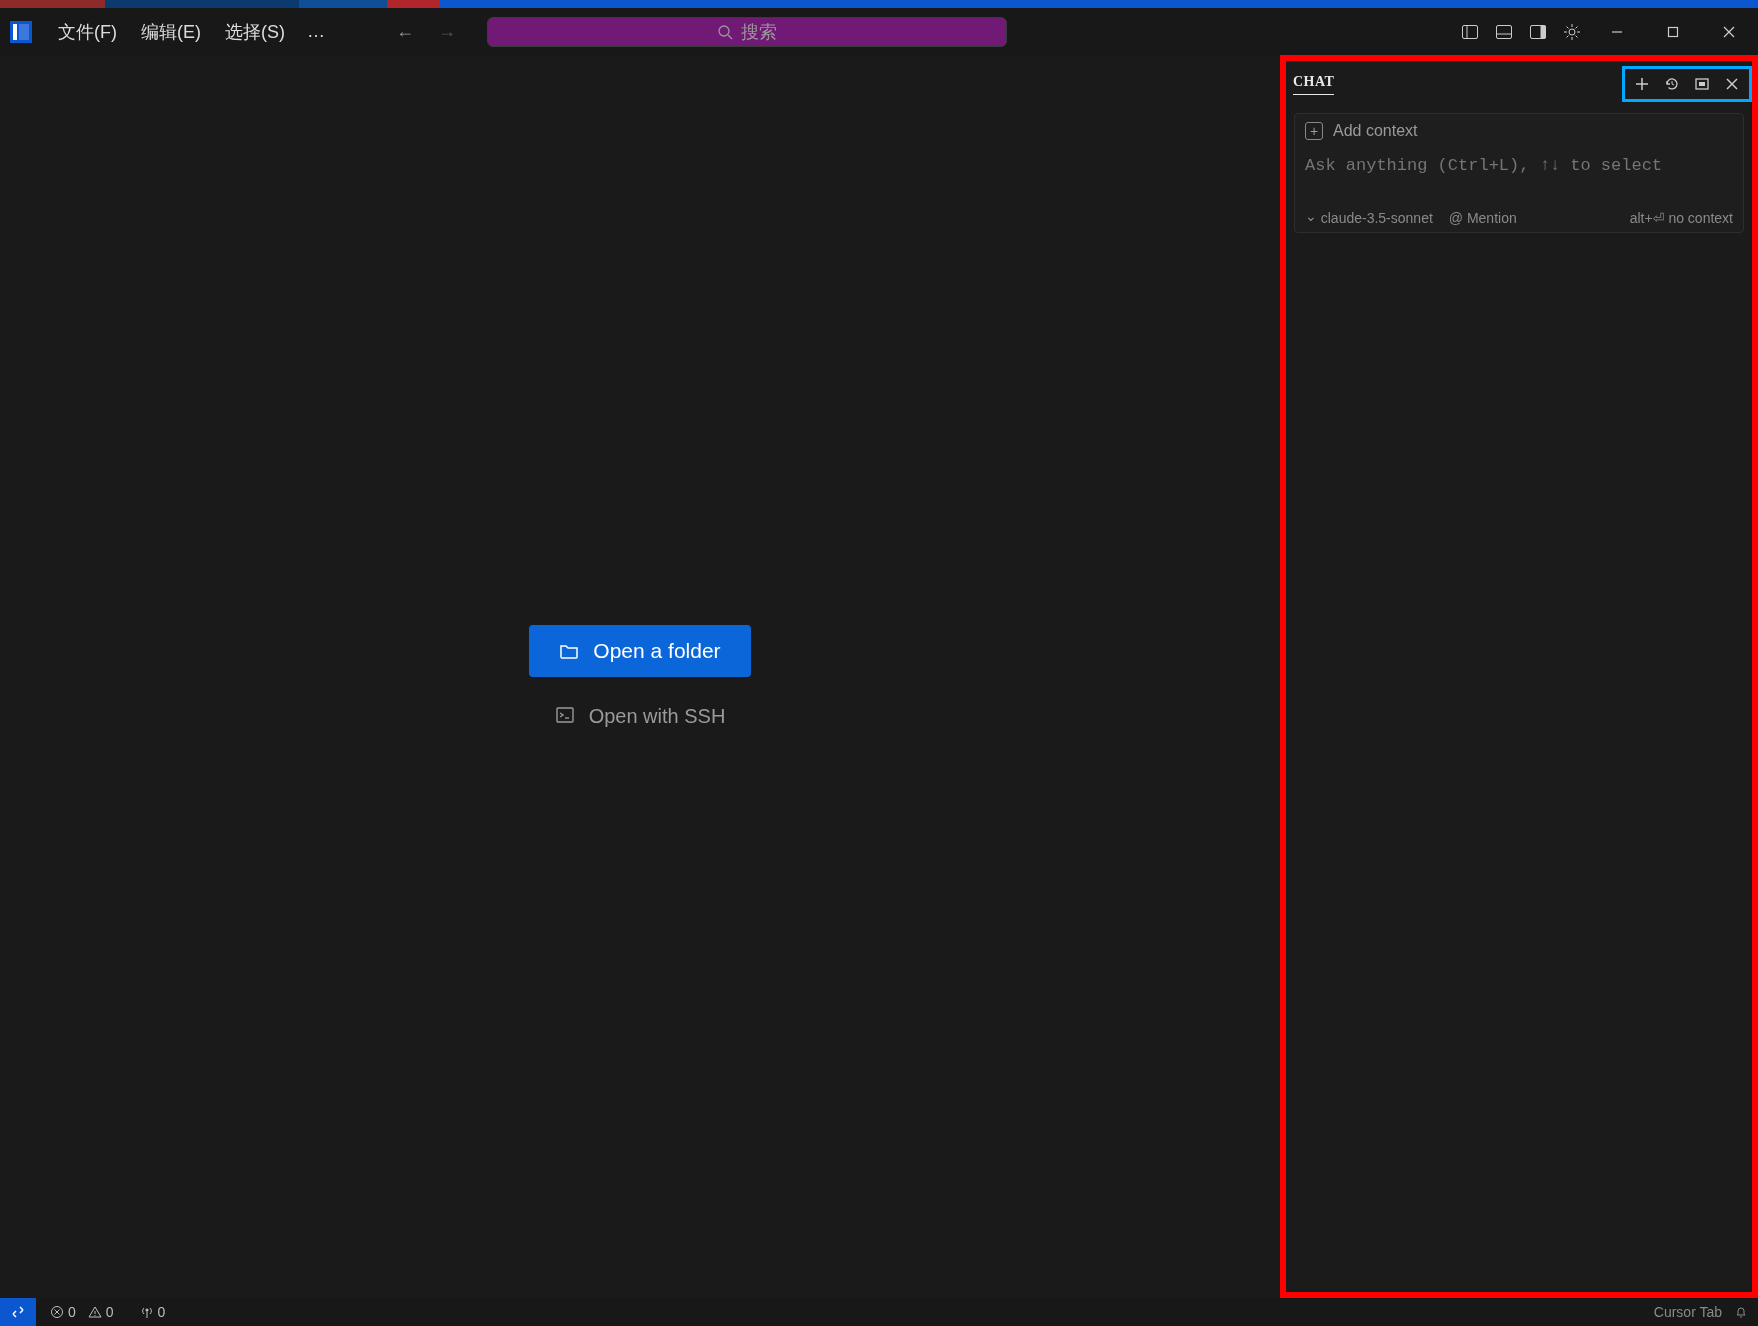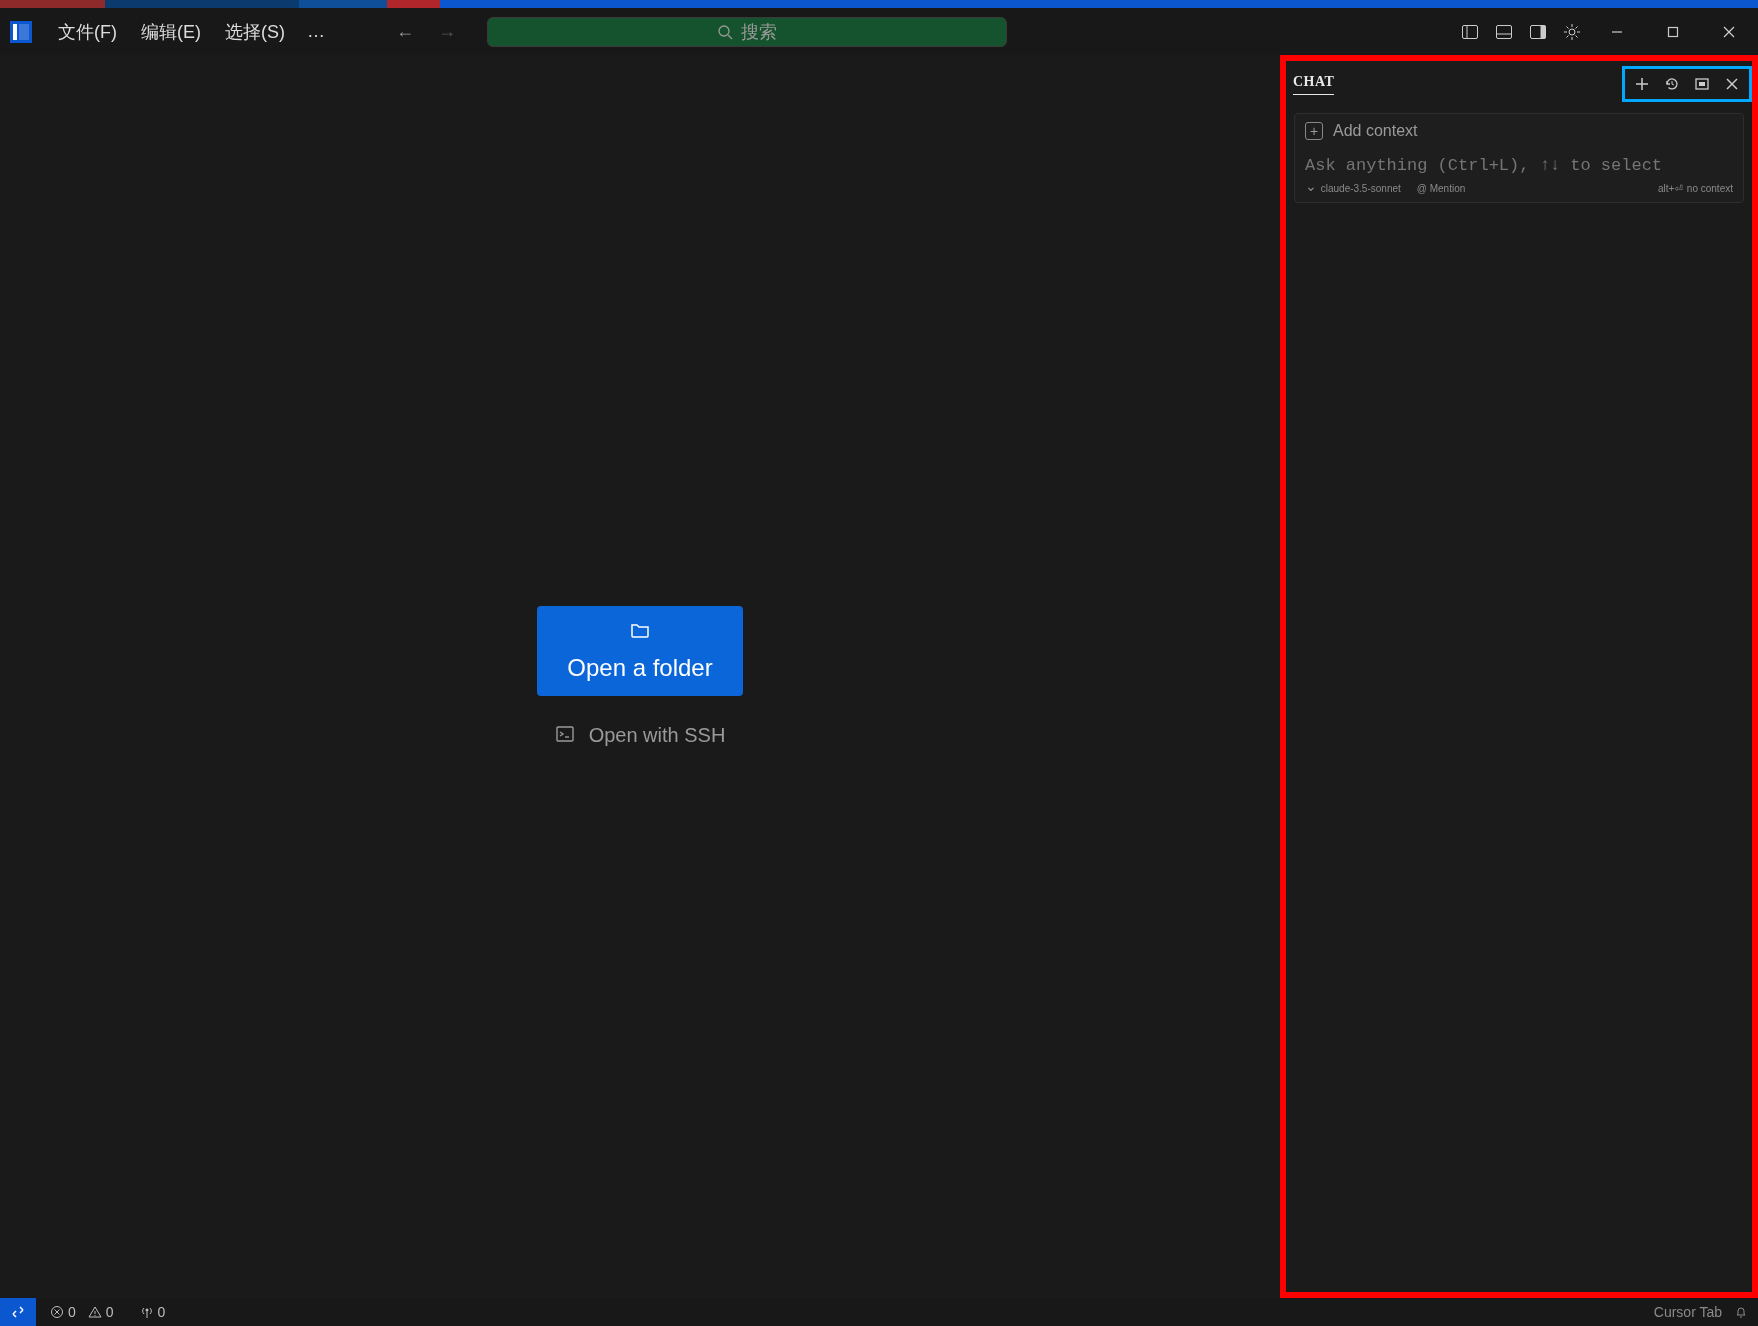--- a/index.html
+++ b/index.html
@@ -36,35 +36,35 @@
     .menu-ellipsis { padding:0 10px; color:#ddd; }
     .nav { display:flex; gap:22px; align-items:center; margin-left:60px; color:#9a9a9a; }
     .nav-btn { width:20px; text-align:center; cursor:pointer; font-size:18px; }
     .searchbar {
       margin-left: 30px;
       height: 30px;
       flex: 0 0 520px;
       border: 1px solid #3a3a3a;
       border-radius: 6px;
       display:flex; align-items:center; justify-content:center;
-      color:#999; background:#14532d;
+      color:#999; background:#701a75;
     }
     .searchbar svg { margin-right:8px; }
     .title-right { margin-left:auto; display:flex; align-items:center; gap:10px; padding-right:6px; }
     .icon-btn { width:24px; height:24px; display:flex; align-items:center; justify-content:center; cursor:pointer; color:#ccc; }
     .window-ctrl { width:46px; height:46px; display:flex; align-items:center; justify-content:center; cursor:pointer; color:#ccc; }
     .body {
       flex:1; display:flex; min-height:0;
     }
     .editor-area {
       flex:1; background:#1a1a1a; display:flex; flex-direction:column; align-items:center; justify-content:center; gap:28px;
     }
     .open-folder-btn {
       background:#0b66da; color:#fff; padding:14px 30px; border-radius:4px; display:flex; align-items:center; gap:14px;
-      font-size:24px; cursor:pointer;flex-direction:column;
+      font-size:21px; cursor:pointer;
     }
     .open-ssh-btn {
       color:#9a9a9a; display:flex; gap:14px; font-size:20px; cursor:pointer;
     }
 
     .right-panel {
       width: 478px;
       border: 6px solid #ff0000;
       background:#1b1b1b;
       display:flex; flex-direction:column;
@@ -88,21 +88,21 @@
       display:flex; align-items:center; gap:10px; color:#9a9a9a; cursor:pointer; font-size:16px; margin-bottom:10px;
       width:max-content;
     }
     .plus-box { width:18px; height:18px; border:1px solid #888; border-radius:3px; display:flex; align-items:center; justify-content:center; font-size:14px;}
     .chat-input {
       height:30px; color:#9a9a9a; font-size:17px; border:none; outline:none; background:transparent;
       width:100%;
       font-family:Liberation Mono, monospace;
     }
     .chat-bottom {
-      display:flex; align-items:center; font-size:10px; color:#8a8a8a; 
+      display:flex; align-items:center; font-size:14px; color:#8a8a8a; margin-top:30px;
     }
     .model-select { display:flex; align-items:center; gap:4px; cursor:pointer; }
     .model-select::before { content:"⌄"; font-size:14px; transform:translateY(-2px);}
     .mention { margin-left:16px; cursor:pointer; }
     .no-context { margin-left:auto; display:flex; gap:4px; }
     .panel-body { flex:1; }
 
     .statusbar {
       height:28px; background:#181818; display:flex; align-items:center; font-size:14px; color:#bdbdbd;
     }

